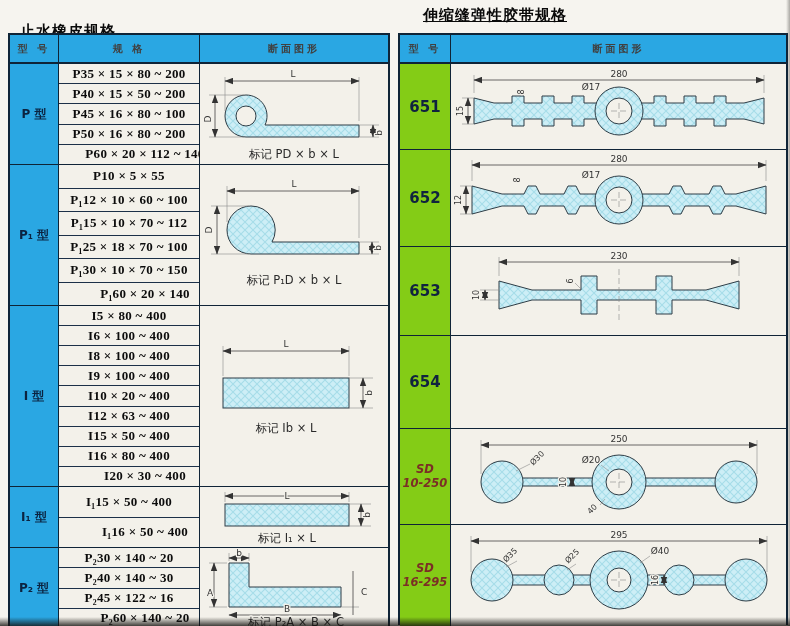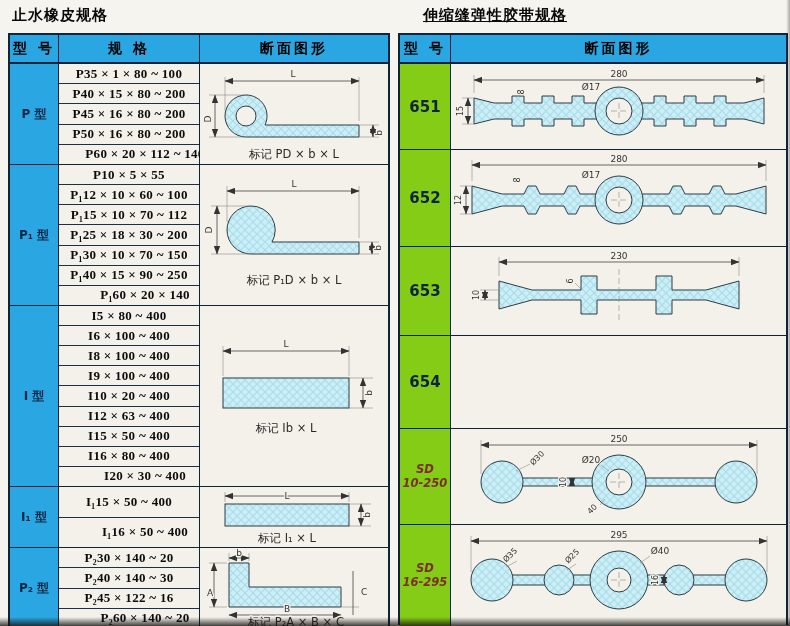--- a/index.html
+++ b/index.html
@@ -3,30 +3,30 @@
 <meta charset="utf-8">
 <style>
   html,body{margin:0;padding:0;background:#ffffff;}
   .page{position:relative;width:790px;height:626px;background:#f6f4ef;overflow:hidden;
         font-family:"DejaVu Sans",sans-serif;}
   .page::after{content:"";position:absolute;left:0;right:0;bottom:0;height:9px;
         background:linear-gradient(to bottom,rgba(0,0,0,0),rgba(20,18,15,.8));pointer-events:none;}
   .page::before{content:"";position:absolute;top:0;bottom:0;right:0;width:4px;
         background:linear-gradient(to right,rgba(0,0,0,0),rgba(30,28,24,.35));pointer-events:none;}
   .title{position:absolute;top:6px;font-size:15px;font-weight:bold;color:#0a0a0a;letter-spacing:1px;}
-  #ltitle{left:12px;} #rtitle{left:423px;text-decoration:underline;}
+  #ltitle{left:20px;margin-top:16px;} #rtitle{left:423px;text-decoration:underline;}
 
   .tbl{position:absolute;top:33px;border:2px solid #0f2437;background:#f3f1ea;
        display:flex;flex-direction:column;}
   #ltbl{left:8px;width:378px;height:591px;}
   #rtbl{left:398px;width:386px;height:588px;}
 
   .hrow{height:27px;display:flex;background:#2aa7e3;border-bottom:2px solid #0f2437;flex:none;}
   .hcell{display:flex;align-items:center;justify-content:center;font-weight:bold;
-         font-size:14px;color:#000000;letter-spacing:3px;}
+         font-size:10px;color:#404040;letter-spacing:3px;}
   .bdr{border-right:1.5px solid #0f2437;}
 
   .lsec{display:flex;flex:none;border-bottom:1.5px solid #0f2437;}
   .lsec:last-child{border-bottom:none;}
   .mcell{width:48px;flex:none;background:#2aa7e3;border-right:1.5px solid #0f2437;
          display:flex;align-items:center;justify-content:center;text-align:center;
          font-weight:bold;font-size:12px;color:#0b2340;}
   .speccol{width:140px;flex:none;display:flex;flex-direction:column;border-right:1.5px solid #0f2437;}
   .spec{flex:1;display:flex;align-items:center;justify-content:center;
         border-bottom:1px solid #1b3048;
@@ -77,23 +77,23 @@
   <div class="tbl" id="ltbl">
     <div class="hrow">
       <div class="hcell bdr" style="width:48px">型 号</div>
       <div class="hcell bdr" style="width:140px">规 格</div>
       <div class="hcell" style="flex:1">断面图形</div>
     </div>
 
     <div class="lsec" style="height:100px">
       <div class="mcell">P 型</div>
       <div class="speccol">
-        <div class="spec">P35 × 1 × 80 ~ 100</div>
-        <div class="spec">P40 × 15 × 80 ~ 200</div>
-        <div class="spec">P45 × 16 × 80 ~ 200</div>
+        <div class="spec">P35 × 15 × 80 ~ 200</div>
+        <div class="spec">P40 × 15 × 50 ~ 200</div>
+        <div class="spec">P45 × 16 × 80 ~ 100</div>
         <div class="spec">P50 × 16 × 80 ~ 200</div>
         <div class="spec">P60 × 20 × 112 ~ 140</div>
       </div>
       <div class="dgcell">
         <svg width="186" height="99">
           <path class="sh" fill-rule="evenodd" d="M45,30 A21,21 0 0 0 45,72 L158,72 L158,60 L64,60 A21,21 0 0 0 45,30 Z
                M55,51 a10,10 0 1 0 -20,0 a10,10 0 1 0 20,0 Z"></path>
           <line class="ex" x1="24" y1="46" x2="24" y2="12"></line>
             <line class="ex" x1="158" y1="56" x2="158" y2="12"></line>
           <line class="dl" x1="24" y1="16" x2="158" y2="16" marker-start="url(#ar)" marker-end="url(#ar)"></line>
@@ -110,23 +110,22 @@
         </svg>
       </div>
     </div>
 
     <div class="lsec" style="height:140px">
       <div class="mcell">P₁ 型</div>
       <div class="speccol">
         <div class="spec">P10 × 5 × 55</div>
         <div class="spec">P₁12 × 10 × 60 ~ 100</div>
         <div class="spec">P₁15 × 10 × 70 ~ 112</div>
-        <div class="spec">P₁25 × 18 × 30 ~ 200</div>
+        <div class="spec">P₁25 × 18 × 70 ~ 100</div>
         <div class="spec">P₁30 × 10 × 70 ~ 150</div>
-        <div class="spec">P₁40 × 15 × 90 ~ 250</div>
         <div class="spec">P₁60 × 20 × 140</div>
       </div>
       <div class="dgcell">
         <svg width="186" height="130">
           <path class="sh" d="M50,36 A24,24 0 0 0 50,84 L158,84 L158,72 L71,72 A24,24 0 0 0 50,36 Z"></path>
           <line class="ex" x1="26" y1="52" x2="26" y2="16"></line>
             <line class="ex" x1="158" y1="68" x2="158" y2="16"></line>
           <line class="dl" x1="26" y1="21" x2="158" y2="21" marker-start="url(#ar)" marker-end="url(#ar)"></line>
           <text class="dt" x="93" y="17" text-anchor="middle">L</text>
           <line class="ex" x1="48" y1="36" x2="10" y2="36"></line>

